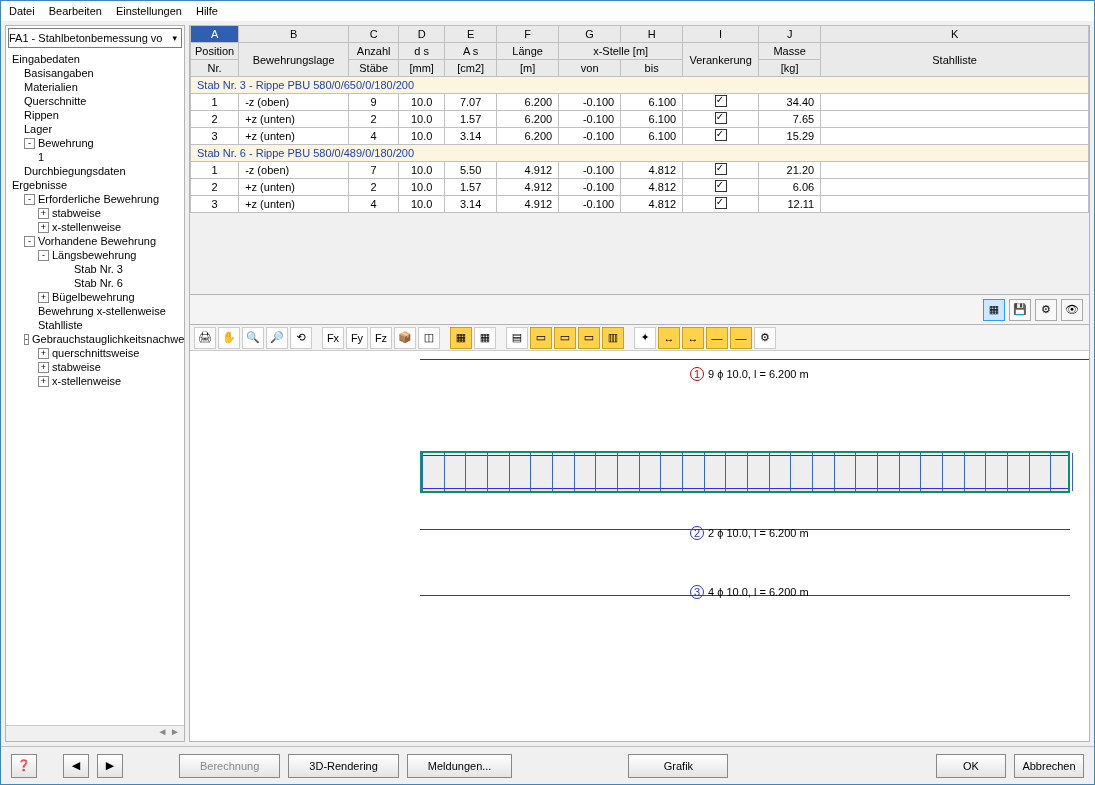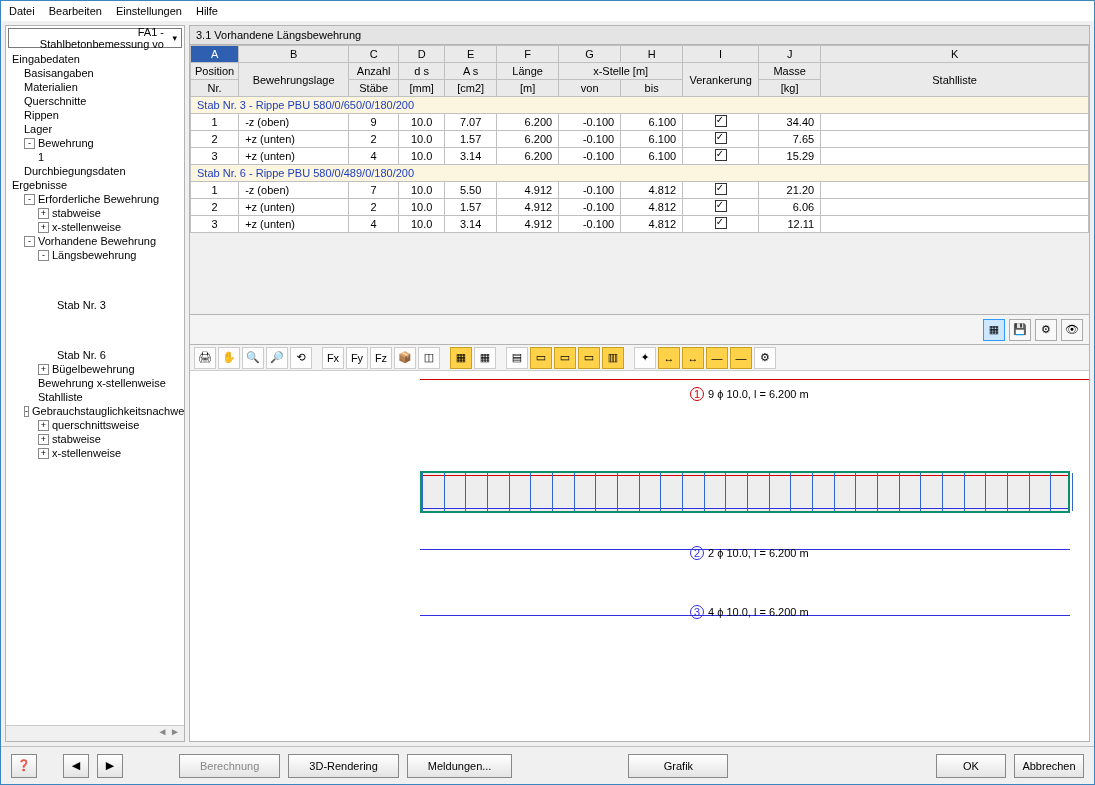--- a/index.html
+++ b/index.html
@@ -6,27 +6,27 @@
 body{background:#fff;width:1095px;height:785px;overflow:hidden;}
 .window{width:1095px;height:785px;border:1px solid #3a86c0;display:flex;flex-direction:column;}
 .titlebar{height:28px;background:#fff;border-bottom:1px solid #d4d4d4;display:flex;align-items:center;padding:0 6px;}
 .titlebar .icon{width:16px;height:16px;background:#1a6fb0;margin-right:6px;}
 .titlebar .title{flex:1;color:#000;}
 .titlebar .close{width:32px;height:20px;display:flex;align-items:center;justify-content:center;font-size:14px;}
 .menubar{height:20px;display:flex;align-items:center;padding:0 8px;gap:14px;background:#fff;}
 .menubar span{cursor:default;}
 .content{flex:1;display:flex;padding:4px;gap:0;background:#f0f0f0;}
 .leftpanel{width:180px;display:flex;flex-direction:column;border:1px solid #b4b4b4;background:#fff;}
-.combo{height:20px;border:1px solid #7a7a7a;margin:2px;display:flex;align-items:center;padding:0 17px;background:#fff;position:relative;text-align:right;}
+.combo{height:20px;border:1px solid #7a7a7a;margin:2px;display:flex;align-items:center;padding:0 0;background:#fff;position:relative;}
 .combo::after{content:"▾";position:absolute;right:4px;font-size:9px;}
 .tree{flex:1;overflow:auto;padding:2px 0;}
 .tree-item{padding:1px 0 1px 6px;white-space:nowrap;cursor:default;display:flex;align-items:center;}
 .tree-item.lvl1{padding-left:18px;}
 .tree-item.lvl2{padding-left:32px;}
-.tree-item.lvl3{padding-left:51px;margin-top:36px;}
+.tree-item.lvl3{padding-left:68px;}
 .tree-item.hdr{font-weight:normal;}
 .tree-item .exp{display:inline-block;width:11px;height:11px;border:1px solid #888;text-align:center;line-height:8px;font-size:9px;margin-right:3px;background:#fff;}
 .hscroll{height:16px;background:#f0f0f0;border-top:1px solid #ccc;text-align:right;padding-right:4px;font-size:10px;color:#888;}
 .rightpanel{flex:1;display:flex;flex-direction:column;margin-left:4px;}
 .panel-title{background:#e4e4e4;border:1px solid #b4b4b4;padding:3px 6px;}
 .grid-wrap{border:1px solid #b4b4b4;border-top:none;background:#f4f4f4;height:270px;display:flex;flex-direction:column;}
 .grid{border-collapse:collapse;width:100%;background:#fff;}
 .grid th,.grid td{border:1px solid #c0c0c0;padding:1px 4px;text-align:center;height:17px;font-weight:normal;}
 .grid .colhdr{background:#eaeaea;}
 .grid .colhdr.sel{background:#2f5fb0;color:#fff;}
@@ -159,21 +159,20 @@
           </div>
         <div class="tree-item lvl2">
             <span class="exp">+</span>
             <span>x-stellenweise</span>
           </div>
       </div>
       <div class="hscroll">◄ ►</div>
     </div>
 
     <div class="rightpanel">
-      <div class="panel-title">3.1 Vorhandene Längsbewehrung</div>
       <div class="grid-wrap">
         <table class="grid">
           <colgroup>
               <col style="width:44px">
               <col style="width:110px">
               <col style="width:50px">
               <col style="width:46px">
               <col style="width:52px">
               <col style="width:62px">
               <col style="width:62px">

